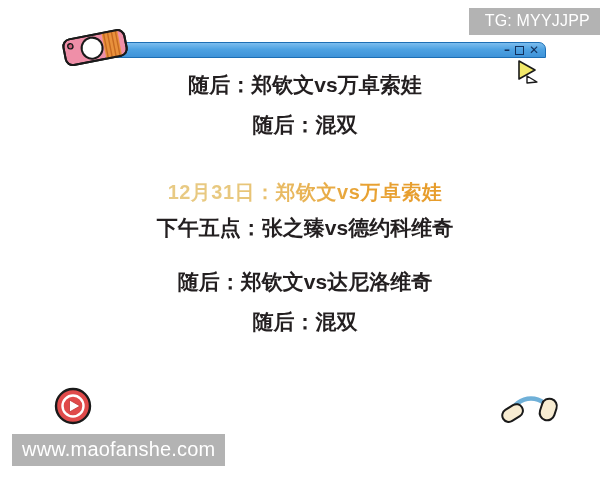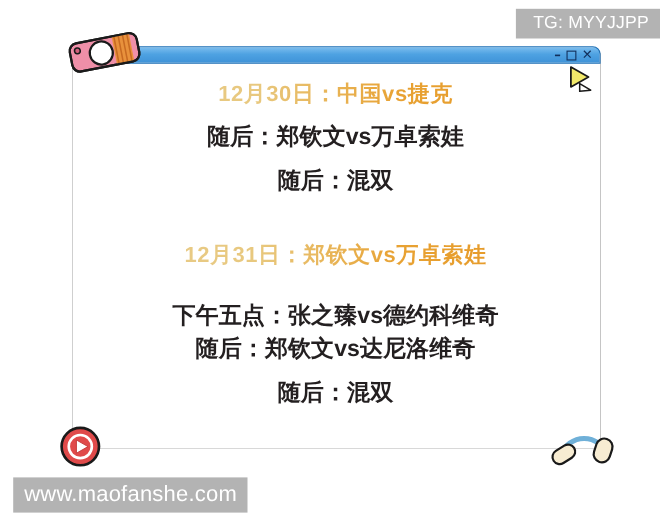--- a/index.html
+++ b/index.html
@@ -115,22 +115,22 @@
     font-size: 21px;
     font-weight: bold;
     color: #231f20;
     white-space: nowrap;
   }
   #block-1-heading { margin-top: 12px; }
   #block-1-line-1 { margin-top: 11px; }
   #block-1-line-2 { margin-top: 11px; }
   #block-1-line-3 { margin-top: 12px; }
   #block-2-heading { margin-top: 40px; }
-  #block-2-line-1 { margin-top: 28px; }
-  #block-2-line-2 { margin-top: 2px; }
+  #block-2-line-1 { margin-top: 8px; }
+  #block-2-line-2 { margin-top: 26px; }
   #block-2-line-3 { margin-top: 12px; }
 
   
   #cursor-sticker {
     position: absolute;
     left: 516px;
     top: 59px;
     width: 26px;
     height: 28px;
   }
@@ -220,21 +220,20 @@
 <div id="cursor-sticker">
   <svg viewBox="0 0 26 28" width="26" height="28" xmlns="http://www.w3.org/2000/svg">
     <polygon points="3,2 19,11 3,20" fill="#f2e96a" stroke="#1a1a1a" stroke-width="1.6" stroke-linejoin="round"></polygon>
     <polygon points="11,17 21,23 11,24" fill="#ffffff" stroke="#1a1a1a" stroke-width="1.4" stroke-linejoin="round"></polygon>
   </svg>
 </div>
 
 <div id="content">
 
   <div class="block">
-    <div class="block-heading" id="block-1-heading">12月30日：中国vs捷克</div>
     <div class="block-line" id="block-1-line-2">随后：郑钦文vs万卓索娃</div>
     <div class="block-line" id="block-1-line-3">随后：混双</div>
   </div>
 
   <div class="block">
     <div class="block-heading" id="block-2-heading">12月31日：郑钦文vs万卓索娃</div>
     <div class="block-line" id="block-2-line-1">下午五点：张之臻vs德约科维奇</div>
     <div class="block-line" id="block-2-line-2">随后：郑钦文vs达尼洛维奇</div>
     <div class="block-line" id="block-2-line-3">随后：混双</div>
   </div>

